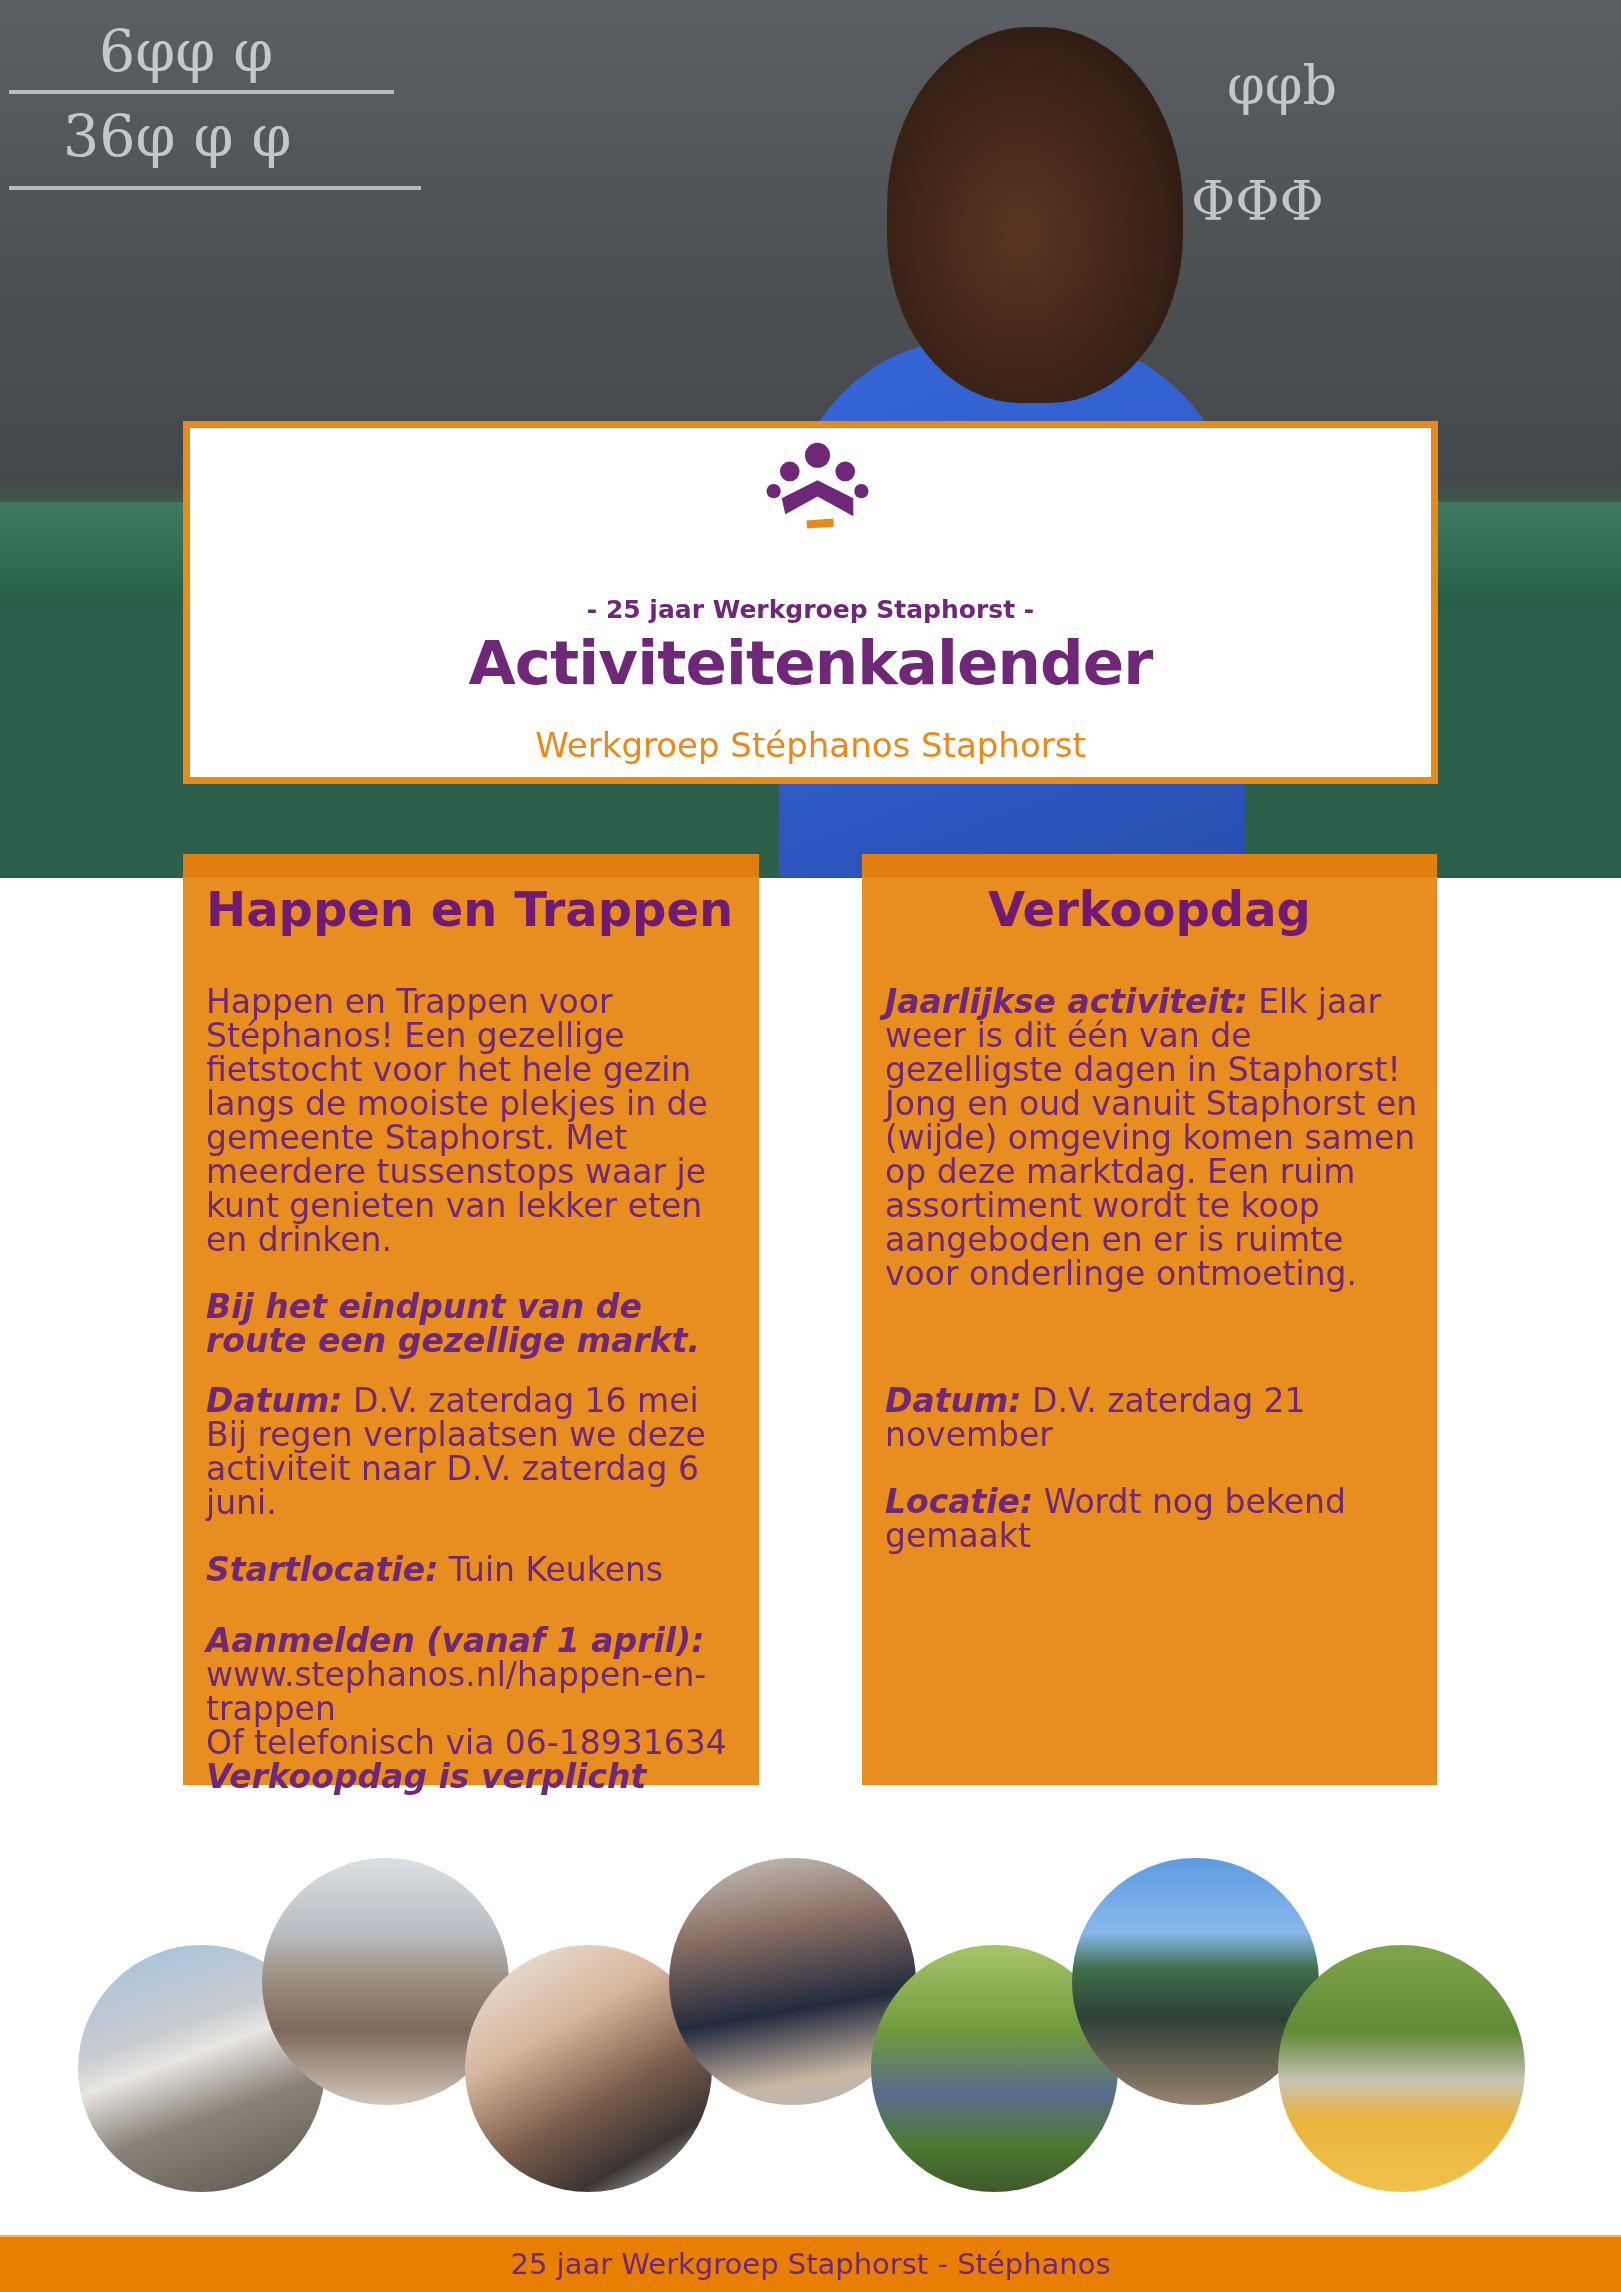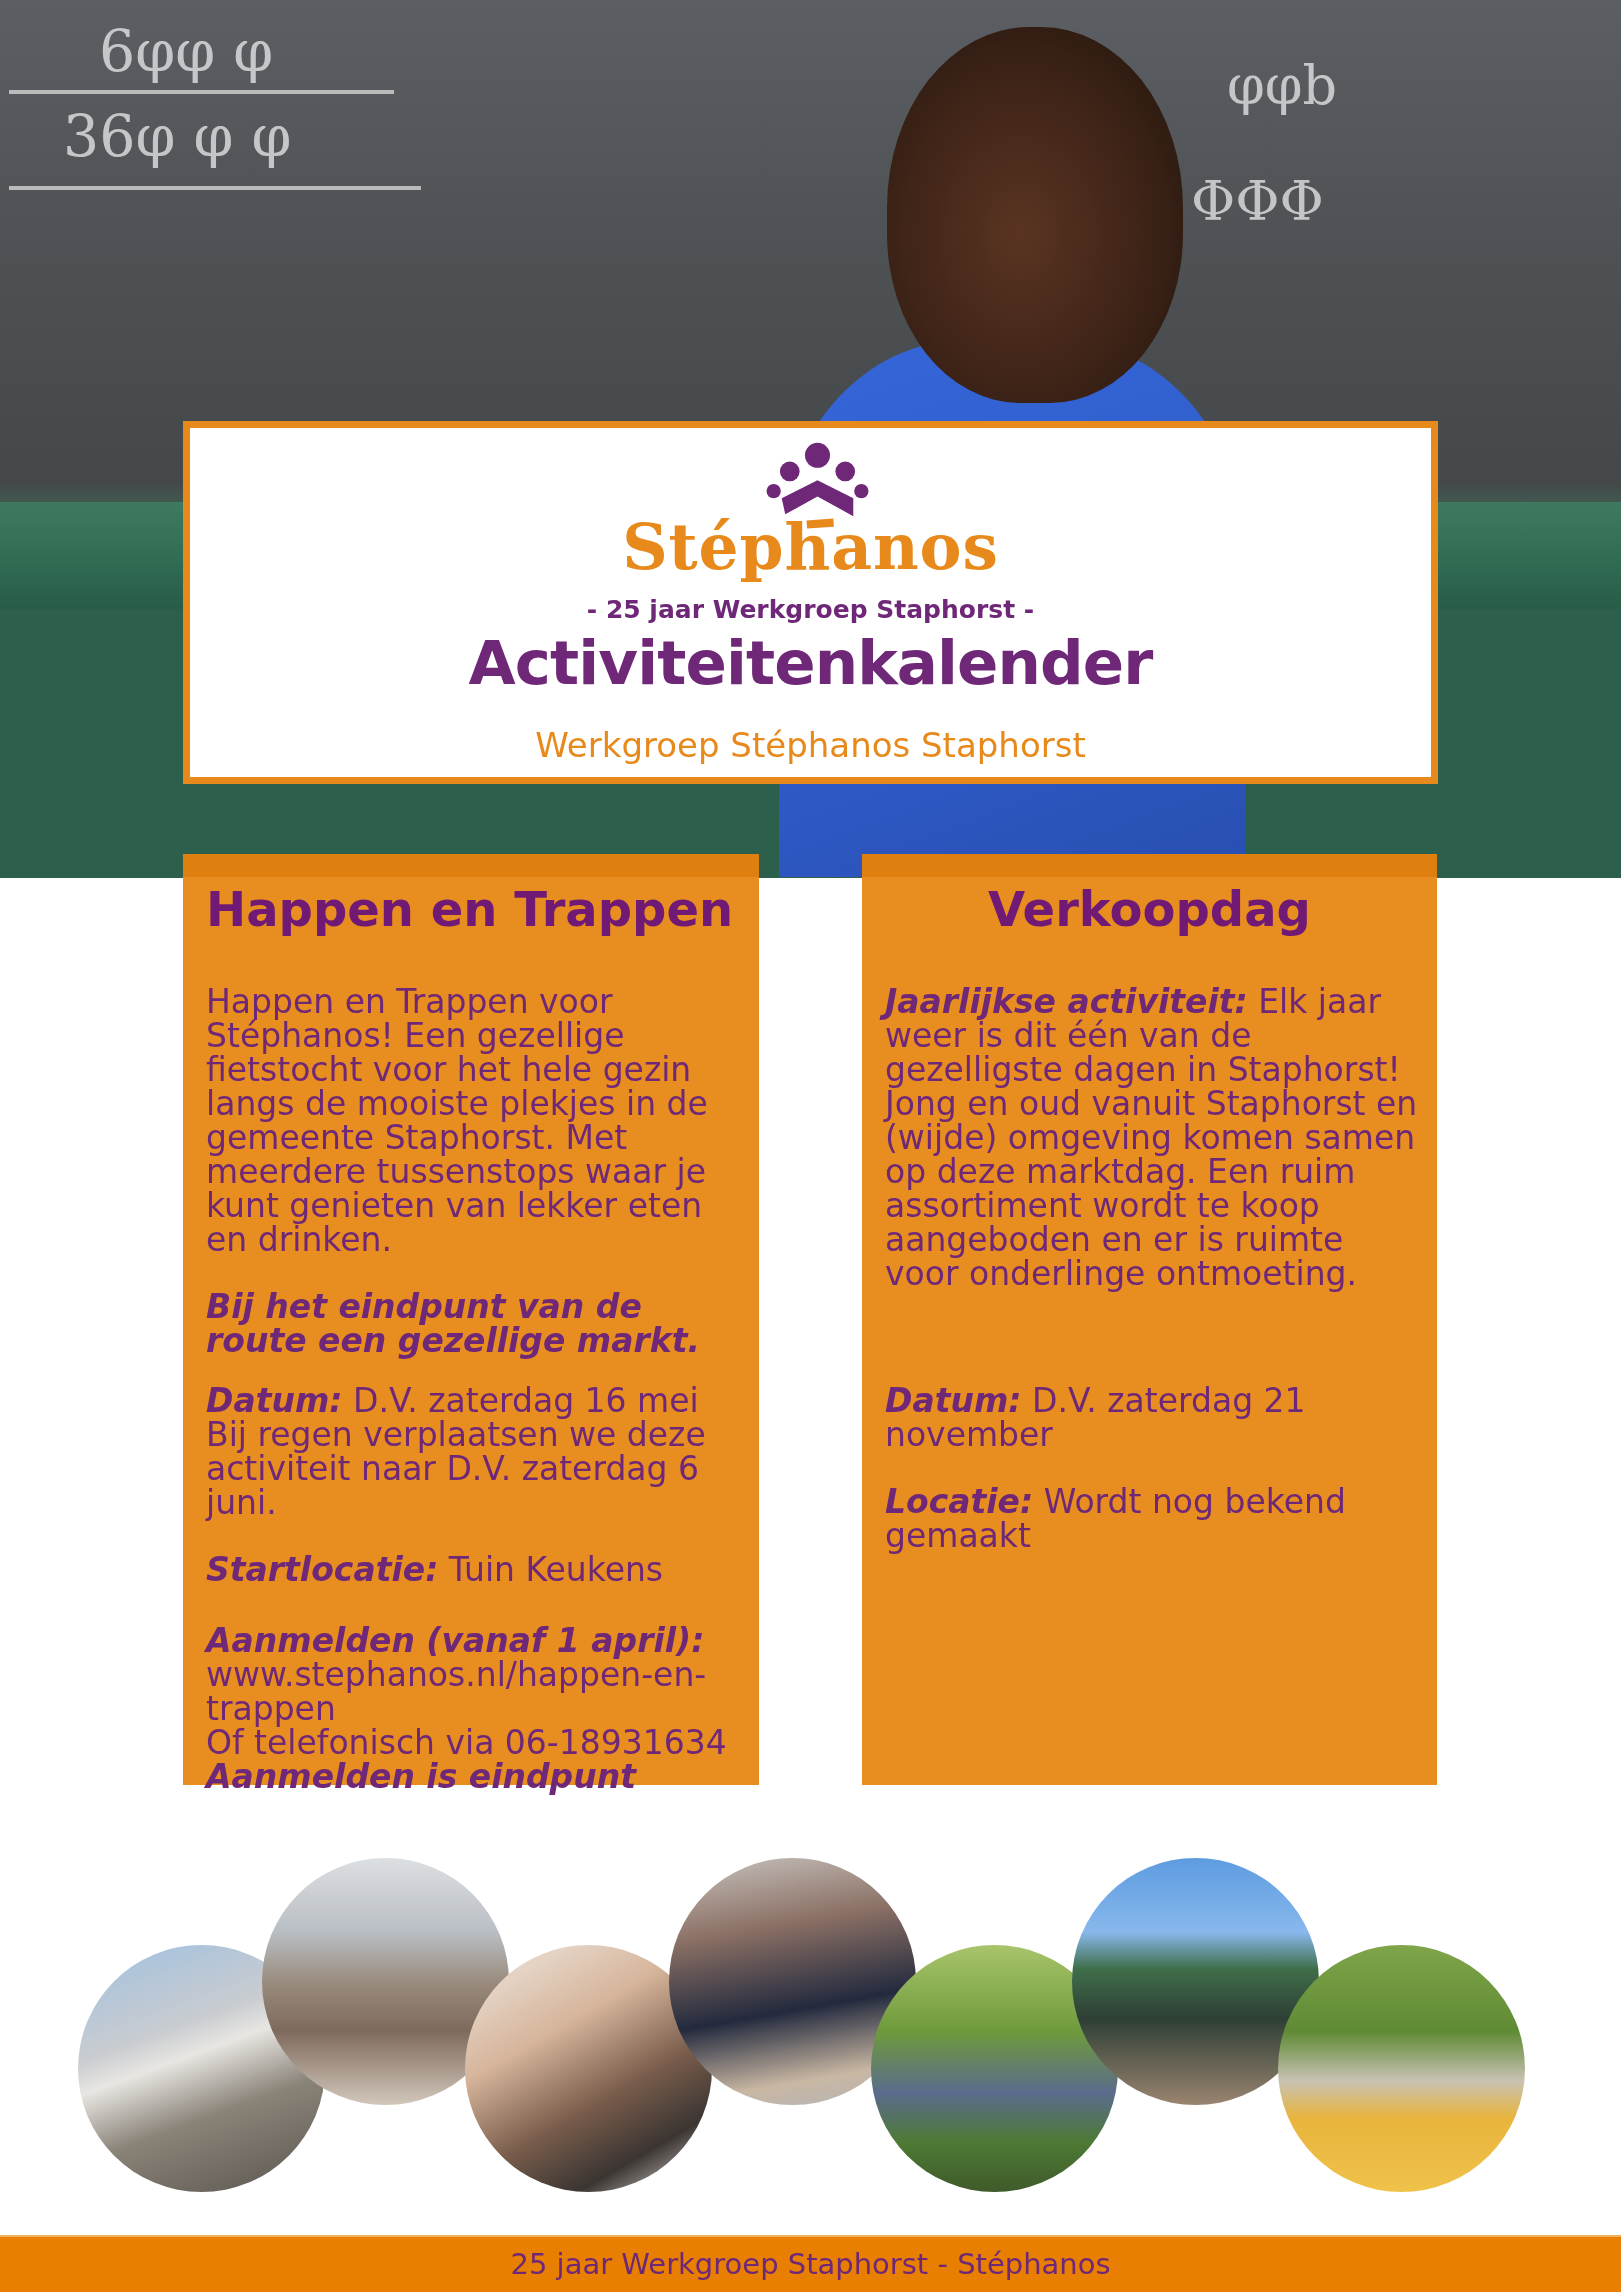--- a/index.html
+++ b/index.html
@@ -107,21 +107,20 @@
 <div class="title-card">
   <svg class="logo" viewBox="0 0 280 190">
     <circle cx="140" cy="16" r="14" fill="#6f2877"></circle>
     <circle cx="109" cy="34" r="11" fill="#6f2877"></circle>
     <circle cx="171" cy="34" r="11" fill="#6f2877"></circle>
     <circle cx="91" cy="56" r="8" fill="#6f2877"></circle>
     <circle cx="189" cy="56" r="8" fill="#6f2877"></circle>
     <path d="M100 64 L140 44 L180 64 L180 84 L140 62 L104 82 Z" fill="#6f2877"></path>
     <rect x="128" y="88" width="30" height="9" fill="#e8891c" transform="rotate(-4 140 92)"></rect>
   </svg>
-  <div class="brand">Stéphanos</div>
   <div class="tagline">- 25 jaar Werkgroep Staphorst -</div>
   <div class="main-title">Activiteitenkalender</div>
   <div class="sub-title">Werkgroep Stéphanos Staphorst</div>
 </div>
 
 <div class="panel panel-left">
   <div class="topband"></div>
   <h2>Happen en Trappen</h2>
   <div class="body" style="top:131px;">
     <p>Happen en Trappen voor Stéphanos! Een gezellige fietstocht voor het hele gezin langs de mooiste plekjes in de gemeente Staphorst. Met meerdere tussenstops waar je kunt genieten van lekker eten en drinken.</p>
@@ -133,21 +132,21 @@
       <span>D.V. zaterdag 16 mei</span>
     </p>
     <p>Bij regen verplaatsen we deze activiteit naar D.V. zaterdag 6 juni.</p>
     <p style="margin-top:33px;">
       <span class="b">Startlocatie:</span>
       <span>Tuin Keukens</span>
     </p>
     <p style="margin-top:37px;" class="b">Aanmelden (vanaf 1 april):</p>
     <p>www.stephanos.nl/happen-en-trappen</p>
     <p>Of telefonisch via 06-18931634</p>
-    <p class="it">Aanmelden is eindpunt</p>
+    <p class="it">Verkoopdag is verplicht</p>
   </div>
 </div>
 
 <div class="panel panel-right">
   <div class="topband"></div>
   <h2>Verkoopdag</h2>
   <div class="body" style="top:131px;">
     <p>
       <span class="b">Jaarlijkse activiteit:</span>
       <span>Elk jaar weer is dit één van de gezelligste dagen in Staphorst! Jong en oud vanuit Staphorst en (wijde) omgeving komen samen op deze marktdag. Een ruim assortiment wordt te koop aangeboden en er is ruimte voor onderlinge ontmoeting.</span>

